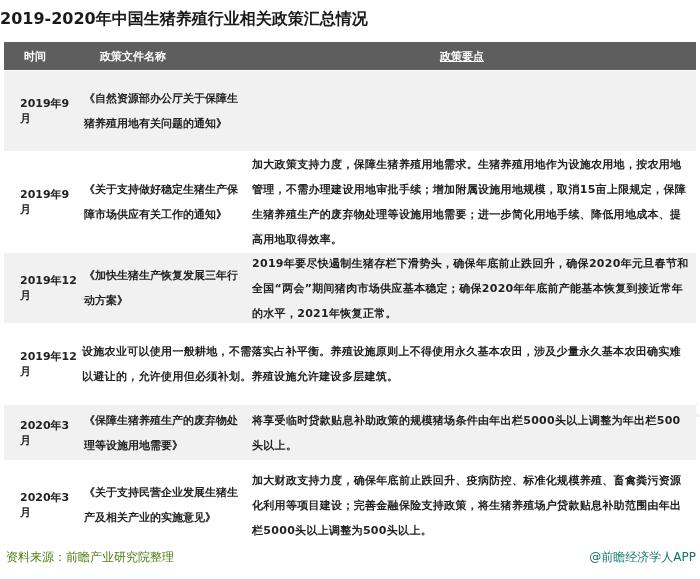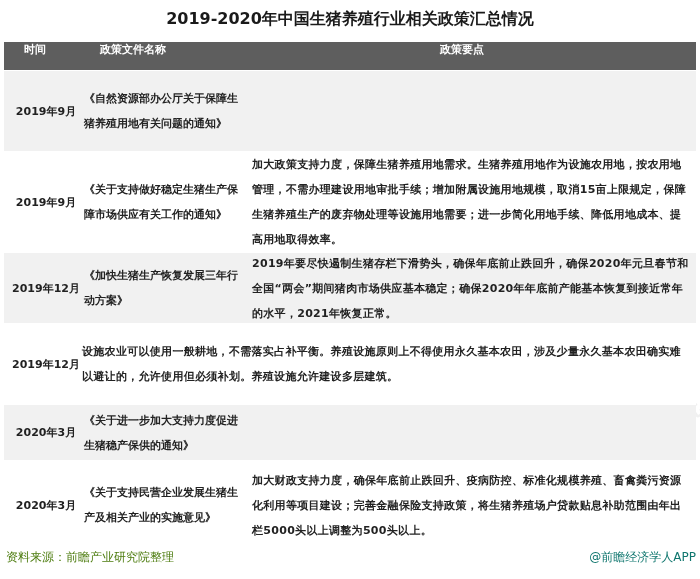--- a/index.html
+++ b/index.html
@@ -2,40 +2,40 @@
 <html><head>
   <meta charset="utf-8">
   <style>
     html, body { margin: 0; padding: 0; background: #ffffff; }
     body {
       width: 700px; height: 579px; overflow: hidden; position: relative;
       font-family: "DejaVu Sans", "Liberation Sans", sans-serif;
       color: #222;
     }
     .title {
-      position: absolute; left: 0; top: 9px; width: 700px; text-align: center;
+      position: absolute; left: 0; top: 9px; width: 700px; 
       font-size: 16px; font-weight: bold; color: #1a1a1a; letter-spacing: 0;
     }
     .table {
       position: absolute; left: 4px; top: 42px; width: 692px;
     }
     .thead {
       display: flex; height: 28px; background: #5e5e5e; color: #fff;
-      font-size: 11px; font-weight: bold; align-items: flex-start;
+      font-size: 11px; font-weight: bold; align-items: center;
     }
     .thead .c1 { width: 76px; padding-left: 20px; box-sizing: border-box; }
     .thead .c2 { width: 170px; padding-left: 20px; box-sizing: border-box; }
-    .thead .c3 { flex: 1; text-align: center; padding-right: 22px; }
+    .thead .c3 { flex: 1; text-align: center; padding-right: 22px; text-decoration: underline; }
     .row {
       display: flex; align-items: center; font-size: 11px; color: #222;
       border-top: 1px solid #ffffff;
     }
     .row.gray { background: #f1f1f1; }
     .row.white { background: #ffffff; }
-    .row .c1 { width: 76px; padding-left: 8px; box-sizing: border-box; font-weight: bold; text-align: center; }
+    .row .c1 { width: 76px; padding-left: 16px; box-sizing: border-box; font-weight: bold; }
     .row .c2 { width: 170px; padding: 0 6px 0 4px; box-sizing: border-box; line-height: 25px; font-weight: bold; }
     .row .c3 { flex: 1; padding: 0 6px 0 2px; box-sizing: border-box; line-height: 25px; font-weight: bold; letter-spacing: 0.3px; }
     .footer-left {
       position: absolute; left: 6px; top: 549px; font-size: 12px; color: #4d7c0f;
     }
     .footer-right {
       position: absolute; right: 4px; top: 549px; font-size: 12px; color: #0f766e;
     }
     .watermark {
       position: absolute; color: rgba(0,0,0,0.06); font-size: 28px; font-weight: bold;
@@ -76,21 +76,22 @@
     <div class="c3">2019年要尽快遏制生猪存栏下滑势头，确保年底前止跌回升，确保2020年元旦春节和全国“两会”期间猪肉市场供应基本稳定；确保2020年年底前产能基本恢复到接近常年的水平，2021年恢复正常。</div>
   </div>
 
   <div class="row white" style="height:80px;">
     <div class="c1">2019年12月</div>
     <div class="c3">设施农业可以使用一般耕地，不需落实占补平衡。养殖设施原则上不得使用永久基本农田，涉及少量永久基本农田确实难以避让的，允许使用但必须补划。养殖设施允许建设多层建筑。</div>
   </div>
 
   <div class="row gray" style="height:55px;">
     <div class="c1">2020年3月</div>
-    <div class="c2">《关于进一步加大支持力度促进生猪稳产保供的通知》</div>
+    <div class="c2">《保障生猪养殖生产的废弃物处理等设施用地需要》</div>
+    <div class="c3">将享受临时贷款贴息补助政策的规模猪场条件由年出栏5000头以上调整为年出栏500头以上。</div>
   </div>
 
   <div class="row white" style="height:88px;">
     <div class="c1">2020年3月</div>
     <div class="c2">《关于支持民营企业发展生猪生产及相关产业的实施意见》</div>
     <div class="c3">加大财政支持力度，确保年底前止跌回升、疫病防控、标准化规模养殖、畜禽粪污资源化利用等项目建设；完善金融保险支持政策，将生猪养殖场户贷款贴息补助范围由年出栏5000头以上调整为500头以上。</div>
   </div>
 </div>
 
 <div class="footer-left">资料来源：前瞻产业研究院整理</div>

